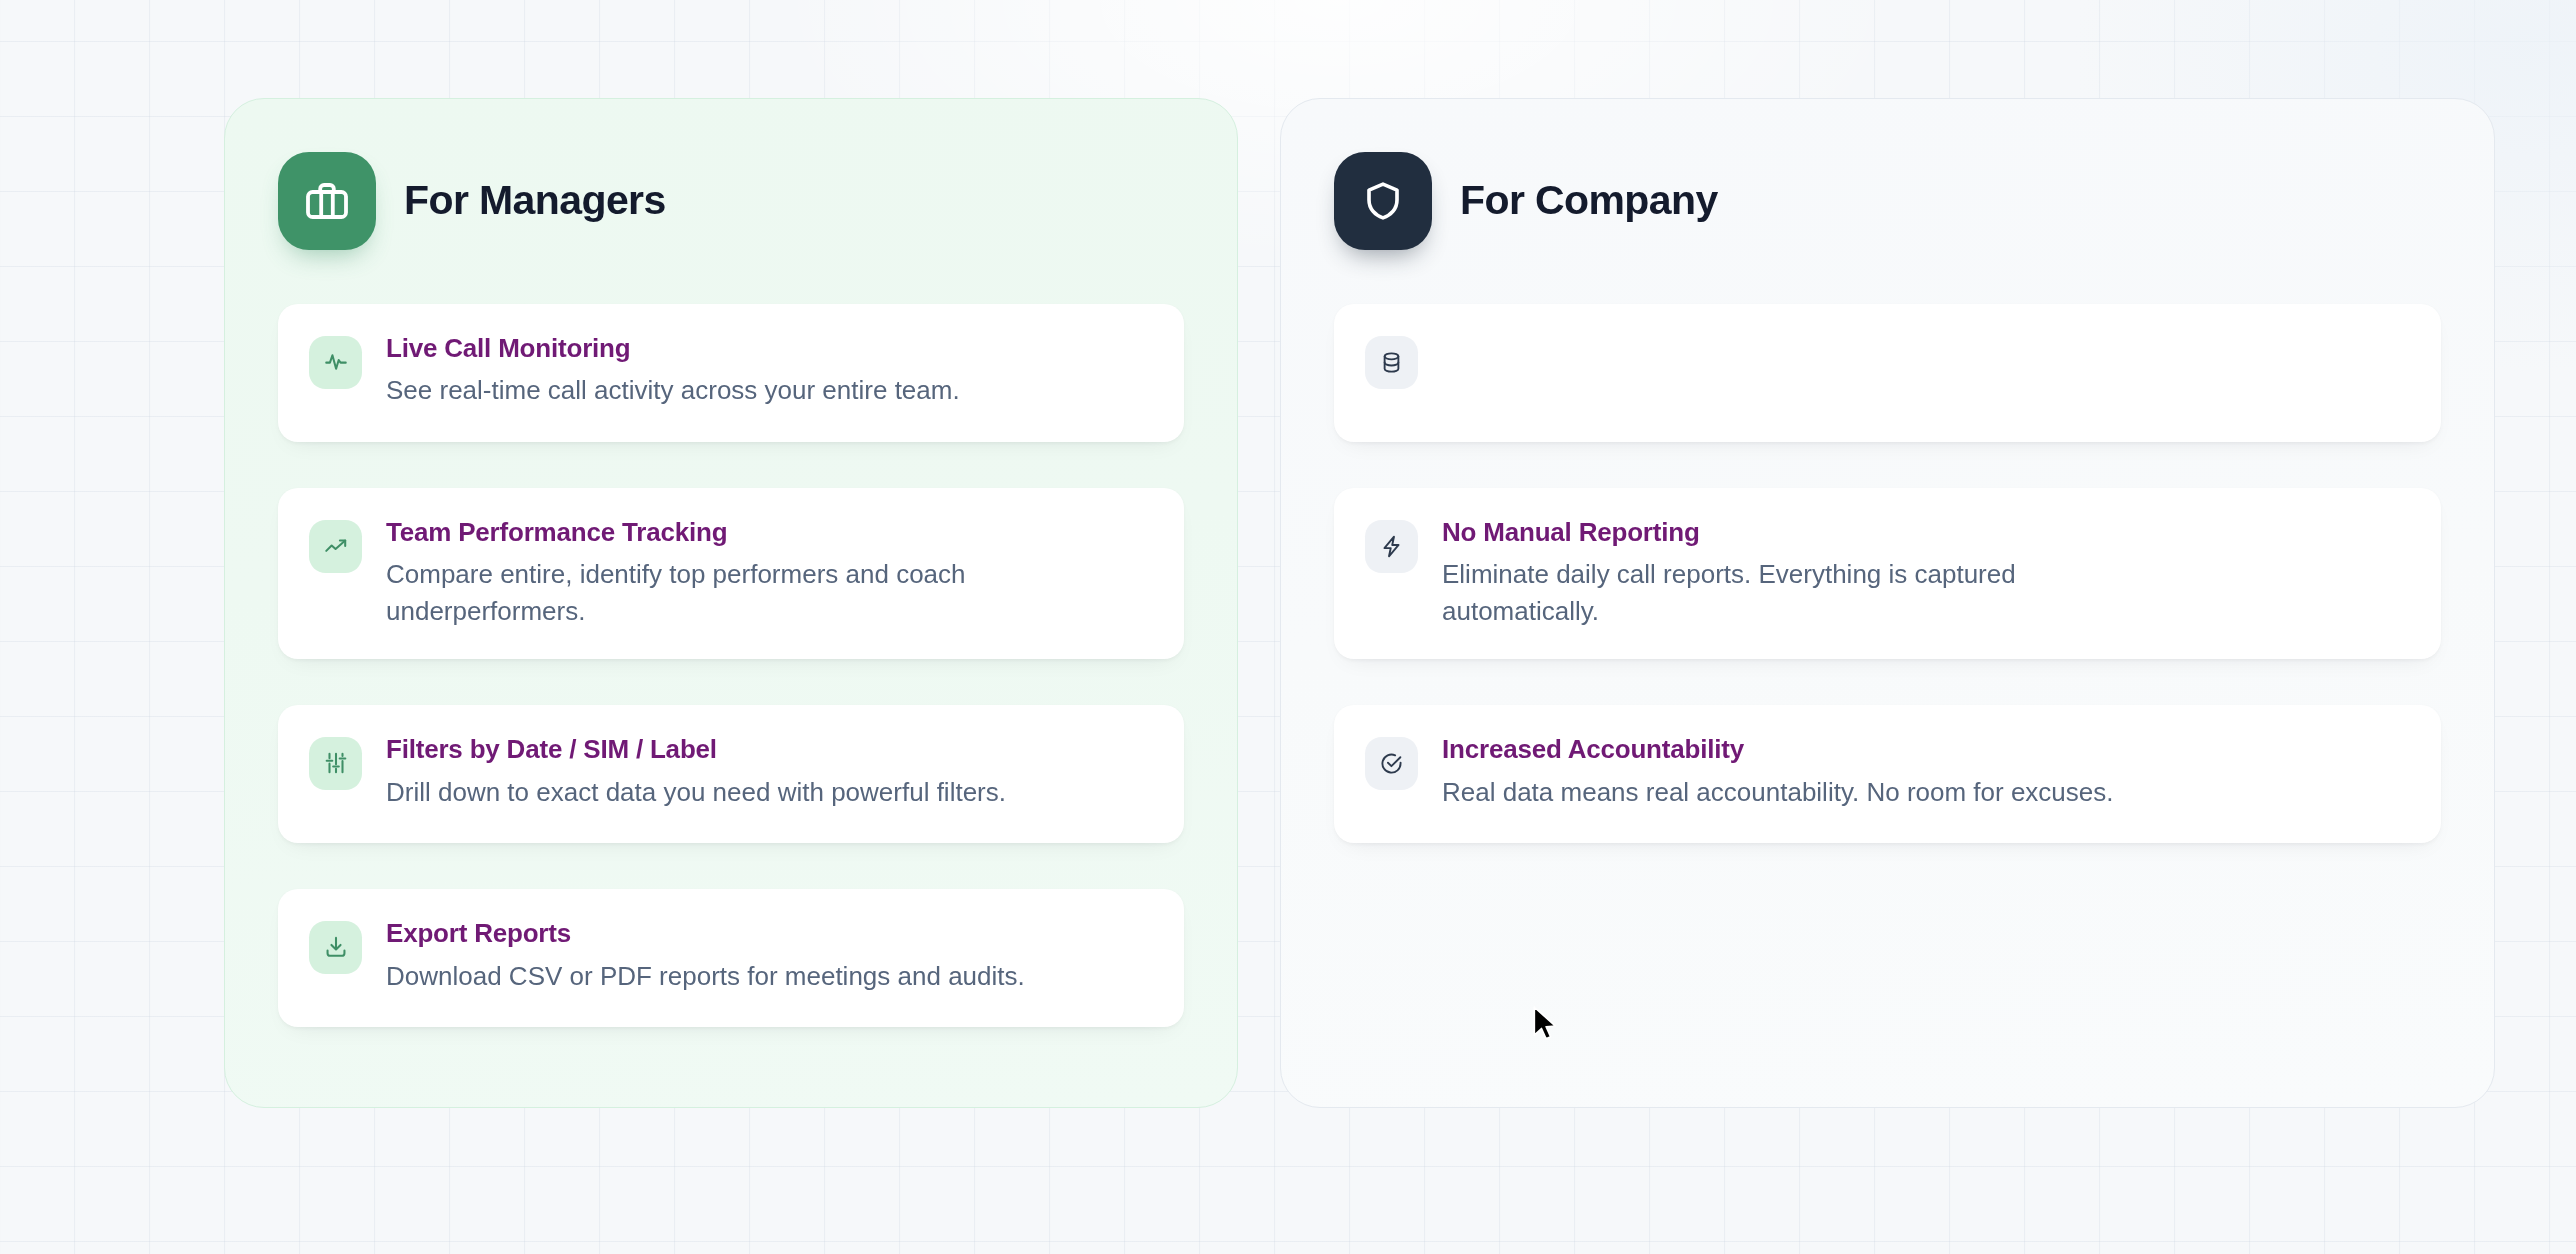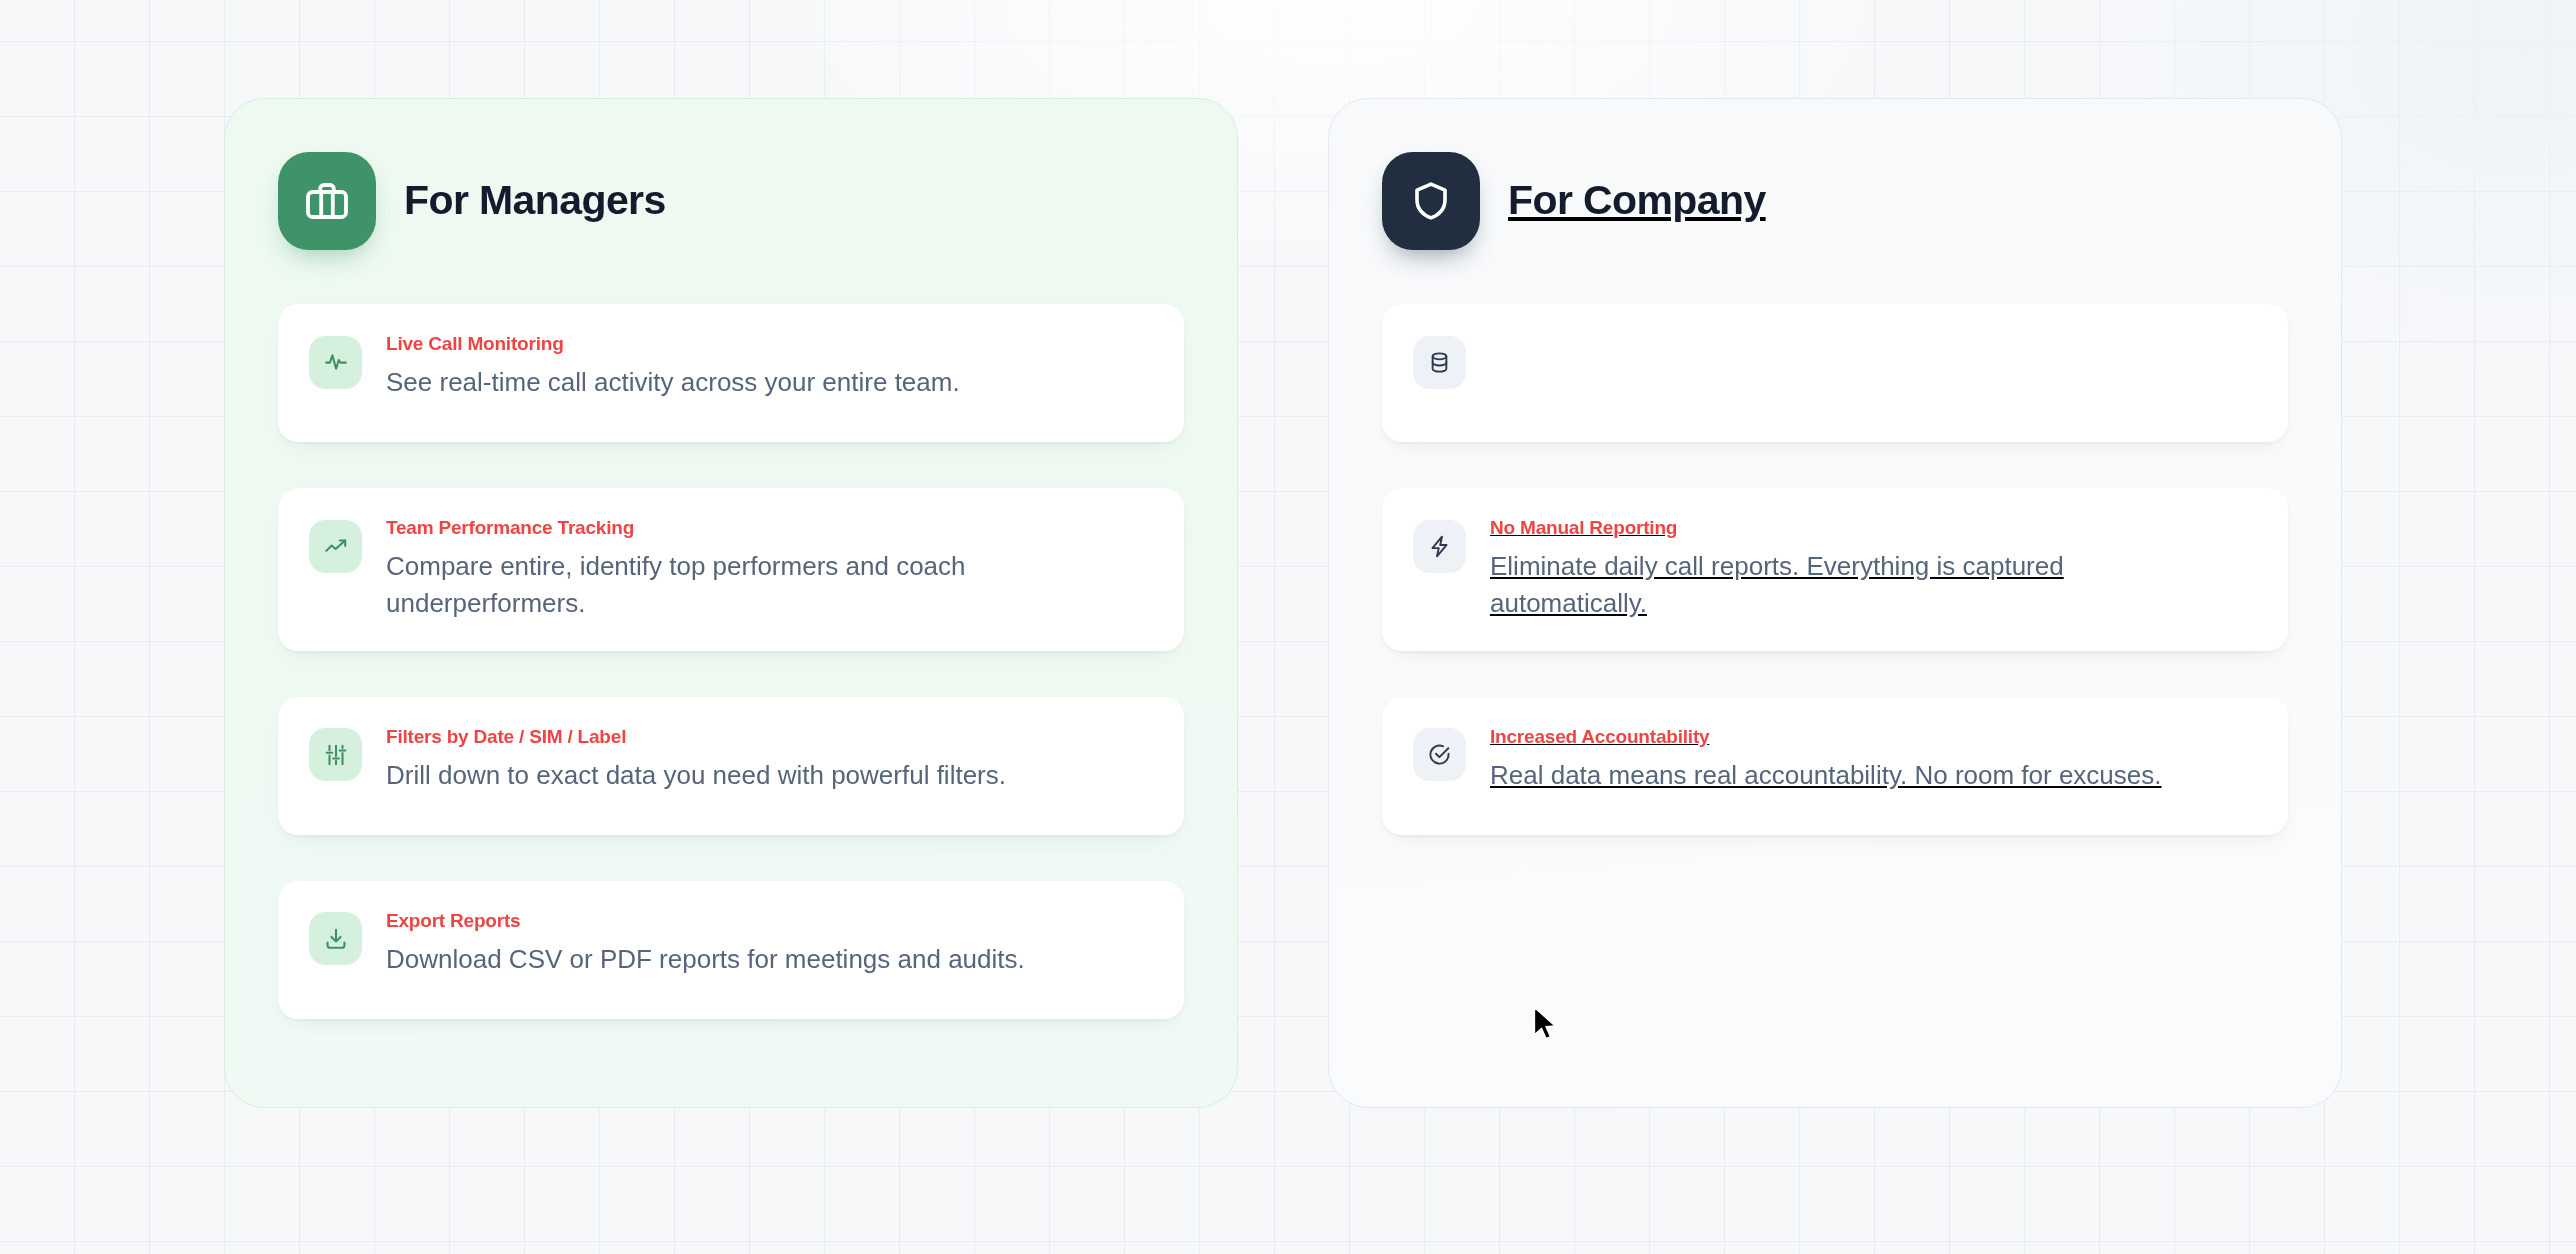--- a/index.html
+++ b/index.html
@@ -52,25 +52,24 @@
   }
 
   #panel-managers {
     left: 224px;
     width: 1014px;
     background: linear-gradient(175deg, #edf9f1 0%, #eef9f2 45%, #f0faf4 100%);
     border: 1.4px solid #d5f0df;
   }
 
   #panel-company {
-    left: 1328px;
-    width: 1014px;
+    left: 1280px;
+    width: 1215px;
     background: linear-gradient(175deg, #f7f9fb 0%, #f8fafb 50%, #f9fbfc 100%);
     border: 1.4px solid #e4e9ef;
-    text-decoration: underline;
   }
 
   
   .panel-header {
     display: flex;
     align-items: center;
     gap: 28px;
     height: 107px;
     margin-bottom: 50px;
   }
@@ -127,24 +126,24 @@
     flex: 0 0 auto;
     margin-top: 3.7px;
   }
 
   .green .feature-icon { background: #d5f1de; }
   .slate .feature-icon { background: #eef1f5; }
 
   .feature-text { padding-top: 0.9px; }
 
   .feature-title {
-    font-size: 19px;
+    font-size: 26px;
     font-weight: 700;
     letter-spacing: -0.2px;
-    color: #ef4444;
+    color: #701a75;
     line-height: 1.2;
     margin-bottom: 8.3px;
   }
 
   .feature-desc {
     font-size: 26px;
     font-weight: 400;
     color: #56657c;
     line-height: 1.42;
     max-width: 708px;

